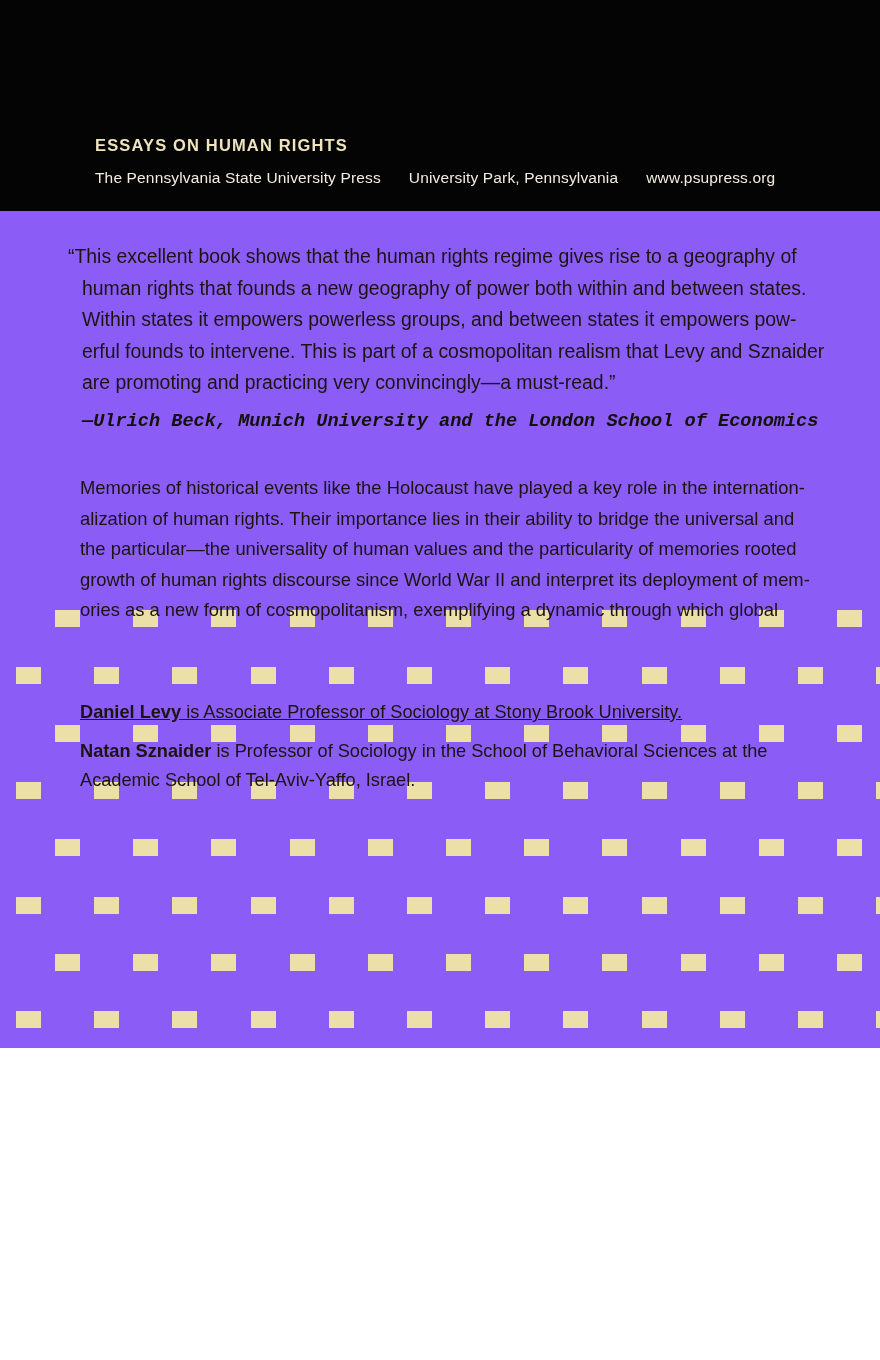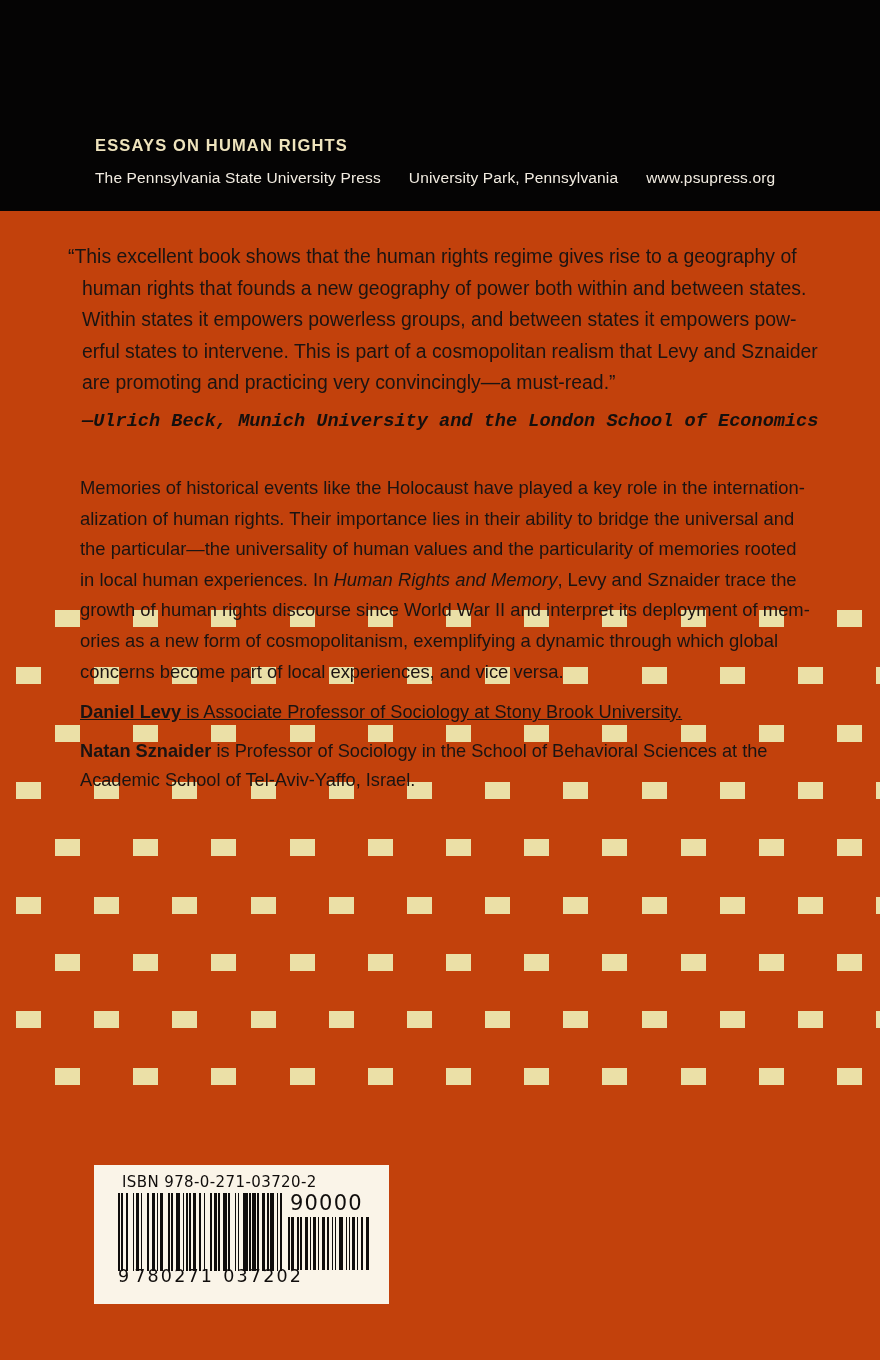--- a/index.html
+++ b/index.html
@@ -7,23 +7,23 @@
     padding: 0;
     background: #ffffff;
   }
   body {
     font-family: "Liberation Sans", sans-serif;
   }
 
   .cover {
     position: relative;
     width: 880px;
-    height: 1360px;
+    height: 1048px;
     overflow: hidden;
-    background: #c2410c;
+    background: #8b5cf6;
   }
 
   
   .header-band {
     position: absolute;
     left: 0;
     top: 0;
     width: 880px;
     height: 211px;
     background: #050404;
@@ -318,34 +318,32 @@
       <span class="press-url">www.psupress.org</span>
     </div>
   </div>
 
   <div class="text-layer">
 
     <div class="blurb">
       <span class="ln">“This excellent book shows that the human rights regime gives rise to a geography of</span>
       <span class="ln indented">human rights that founds a new geography of power both within and between states.</span>
       <span class="ln indented">Within states it empowers powerless groups, and between states it empowers pow-</span>
-      <span class="ln indented">erful states to intervene. This is part of a cosmopolitan realism that Levy and Sznaider</span>
+      <span class="ln indented">erful founds to intervene. This is part of a cosmopolitan realism that Levy and Sznaider</span>
       <span class="ln indented">are promoting and practicing very convincingly—a must-read.”</span>
     </div>
 
     <div class="blurb-attribution">—Ulrich Beck, Munich University and the London School of Economics</div>
 
     <div class="description">
       <span class="ln">Memories of historical events like the Holocaust have played a key role in the internation-</span>
       <span class="ln">alization of human rights. Their importance lies in their ability to bridge the universal and</span>
       <span class="ln">the particular—the universality of human values and the particularity of memories rooted</span>
-      <span class="ln"><span>in local human experiences. In </span><em>Human Rights and Memory</em><span>, Levy and Sznaider trace the</span></span>
       <span class="ln">growth of human rights discourse since World War II and interpret its deployment of mem-</span>
       <span class="ln">ories as a new form of cosmopolitanism, exemplifying a dynamic through which global</span>
-      <span class="ln">concerns become part of local experiences, and vice versa.</span>
     </div>
 
     <div class="bio bio-1">
       <span class="ln"><strong>Daniel Levy</strong><span> is Associate Professor of Sociology at Stony Brook University.</span></span>
     </div>
 
     <div class="bio bio-2">
       <span class="ln"><strong>Natan Sznaider</strong><span> is Professor of Sociology in the School of Behavioral Sciences at the</span></span>
       <span class="ln">Academic School of Tel-Aviv-Yaffo, Israel.</span>
     </div>

